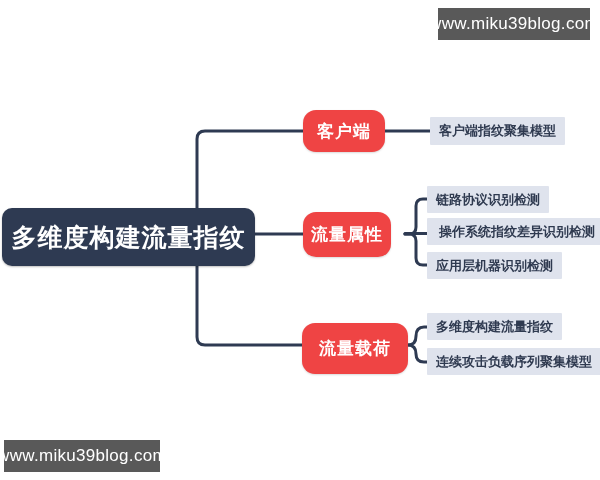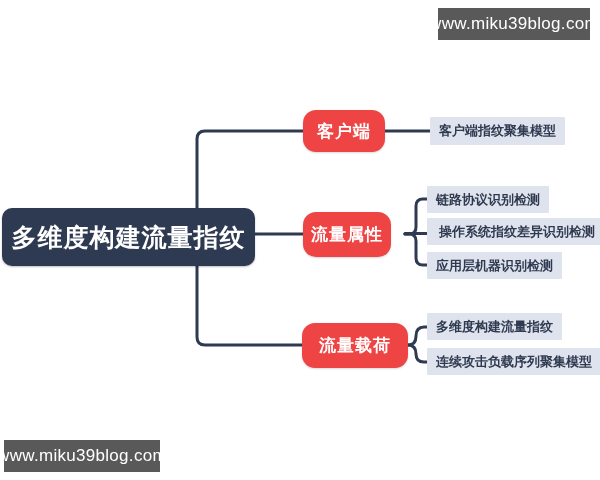--- a/index.html
+++ b/index.html
@@ -44,21 +44,21 @@
     background: #ef4444;
     border-radius: 13px;
     color: #ffffff;
     font-size: 17px;
     font-weight: 600;
     letter-spacing: 1px;
     box-shadow: 0 1px 2px rgba(0,0,0,0.15);
   }
   .branch-client  { left: 303px; top: 110px; width: 82px;  height: 42px; }
   .branch-attr    { left: 303px; top: 212px; width: 88px; height: 45px; }
-  .branch-payload { left: 302px; top: 323px; width: 106px; height: 45px; }
+  .branch-payload { left: 302px; top: 323px; width: 106px; height: 51px; }
   .leaf-node {
     position: absolute;
     background: #dfe3ed;
     border-radius: 1px;
     color: #2f3a50;
     font-size: 13px;
     font-weight: 600;
     height: 27px;
     line-height: 27px;
     padding: 0 9px;

